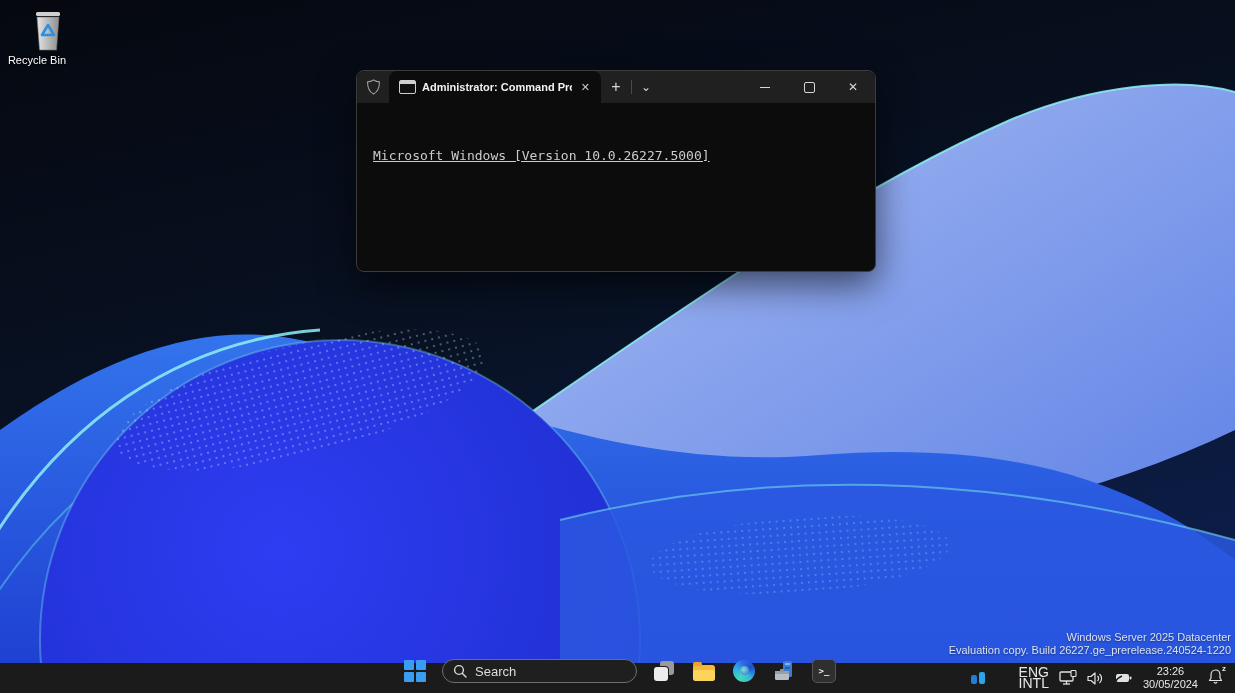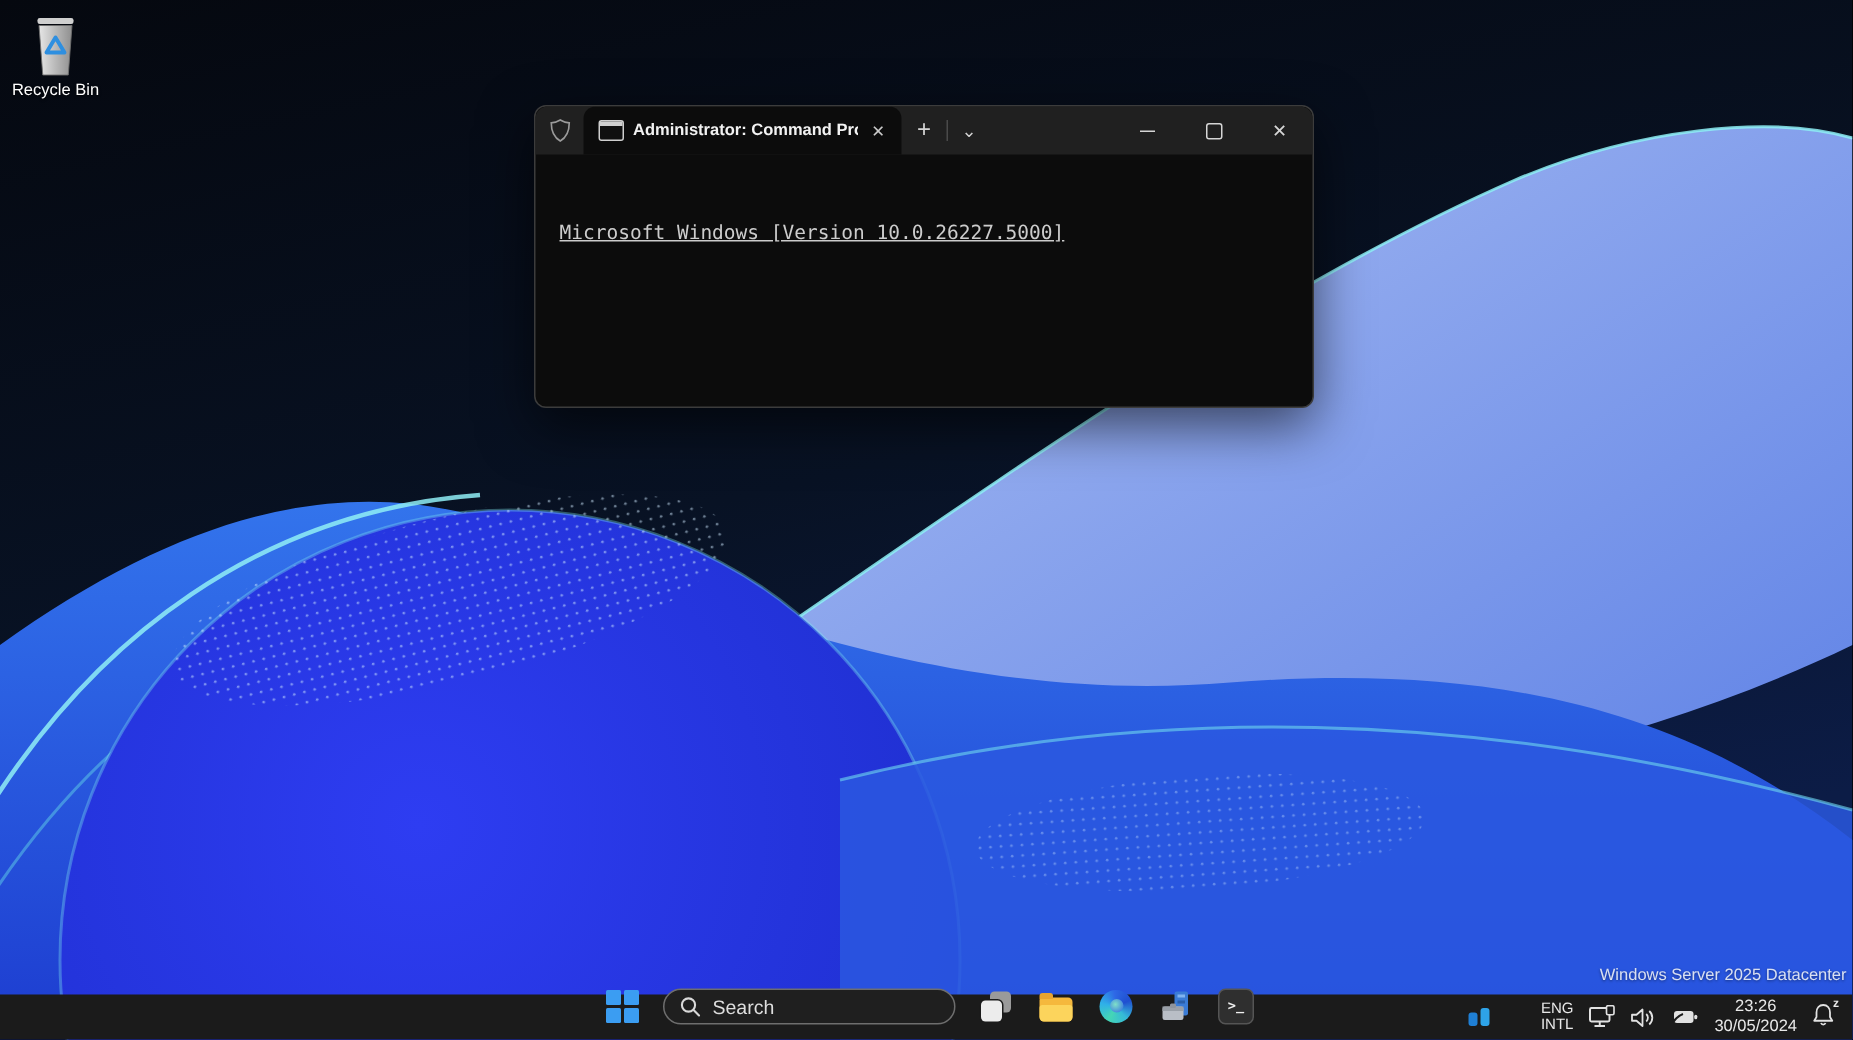--- a/index.html
+++ b/index.html
@@ -4,21 +4,21 @@
 <style>
   html,body{margin:0;padding:0;background:#000;}
   .root{position:relative;width:1235px;height:693px;overflow:hidden;
         font-family:"Liberation Sans",sans-serif;-webkit-font-smoothing:antialiased;}
 
   
   .wallpaper{position:absolute;inset:0;}
 
   
   .desktop-icon{position:absolute;left:8px;top:10px;width:58px;display:flex;
-                flex-direction:column;align-items:center;cursor:default;}
+                flex-direction:column;align-items:flex-end;cursor:default;}
   .desktop-icon .label{margin-top:2px;font-size:11px;color:#fff;
                 text-shadow:0 1px 2px rgba(0,0,0,.9);white-space:nowrap;}
 
   
   .window{position:absolute;left:356px;top:70px;width:520px;height:202px;
           background:#0c0c0c;border-radius:8px;border:1px solid #3c3c3c;
           box-shadow:0 12px 36px rgba(0,0,0,.6);box-sizing:border-box;overflow:hidden;}
   .titlebar{height:32px;background:#202020;border-radius:8px 8px 0 0;
             display:flex;align-items:stretch;}
   .tb-shield{width:32px;display:flex;align-items:center;justify-content:center;}
@@ -80,21 +80,21 @@
        background:conic-gradient(from 210deg,#45d6b5,#2fb0e8,#2e68e6,#1f4fd0,#35b9d8,#45d6b5);}
   .edge::before{content:"";display:block;width:9px;height:9px;margin:6px 0 0 7px;
        border-radius:50%;background:radial-gradient(circle at 40% 40%,#7fe0c8,#2e68e6);}
 
   .termicon{width:22px;height:22px;background:#2f2f2f;border:1px solid #555;
        border-radius:5px;display:flex;align-items:center;justify-content:center;
        font-family:"DejaVu Sans Mono",monospace;font-size:9px;font-weight:bold;color:#f0f0f0;}
 
   .tb-tray{position:absolute;right:0;top:0;height:30px;display:flex;align-items:center;
        gap:10px;padding-right:12px;}
-  .lang{font-size:10px;line-height:11px;color:#e8e8e8;text-align:left;margin-left:24px;}
+  .lang{font-size:14px;line-height:11px;color:#e8e8e8;text-align:left;margin-left:24px;}
   .clock{font-size:11px;line-height:13px;color:#e8e8e8;text-align:center;}
   .tray-blue{display:flex;gap:2px;align-items:center;}
   .tray-blue i{display:block;width:6px;height:12px;background:#2ea3e8;border-radius:2px;}
   .tray-blue i:first-child{height:9px;margin-top:3px;background:#1f7fd4;}
   .bell-wrap{position:relative;}
   .bell-z{position:absolute;right:-3px;top:-4px;font-size:8px;color:#e8e8e8;font-weight:bold;}
 </style>
 </head>
 <body>
 
@@ -185,20 +185,21 @@
     </div>
     <div class="term-body">
       <div class="term-line">Microsoft Windows [Version 10.0.26227.5000]</div>
       <div class="term-line"></div>
       
     </div>
   </div>
 
   <div class="watermark">
     <div>Windows Server 2025 Datacenter</div>
+    <div>Evaluation copy. Build 26227.ge_prerelease.240524-1220</div>
   </div>
 
   <div class="taskbar">
     <div class="tb-left">
       <div class="tb-icon">
         <div class="start">
           <div></div>
             <div></div>
             <div></div>
             <div></div>

